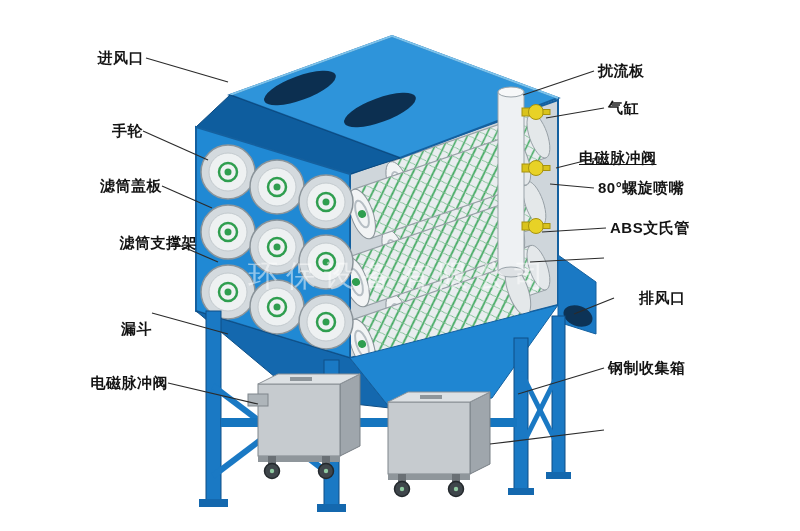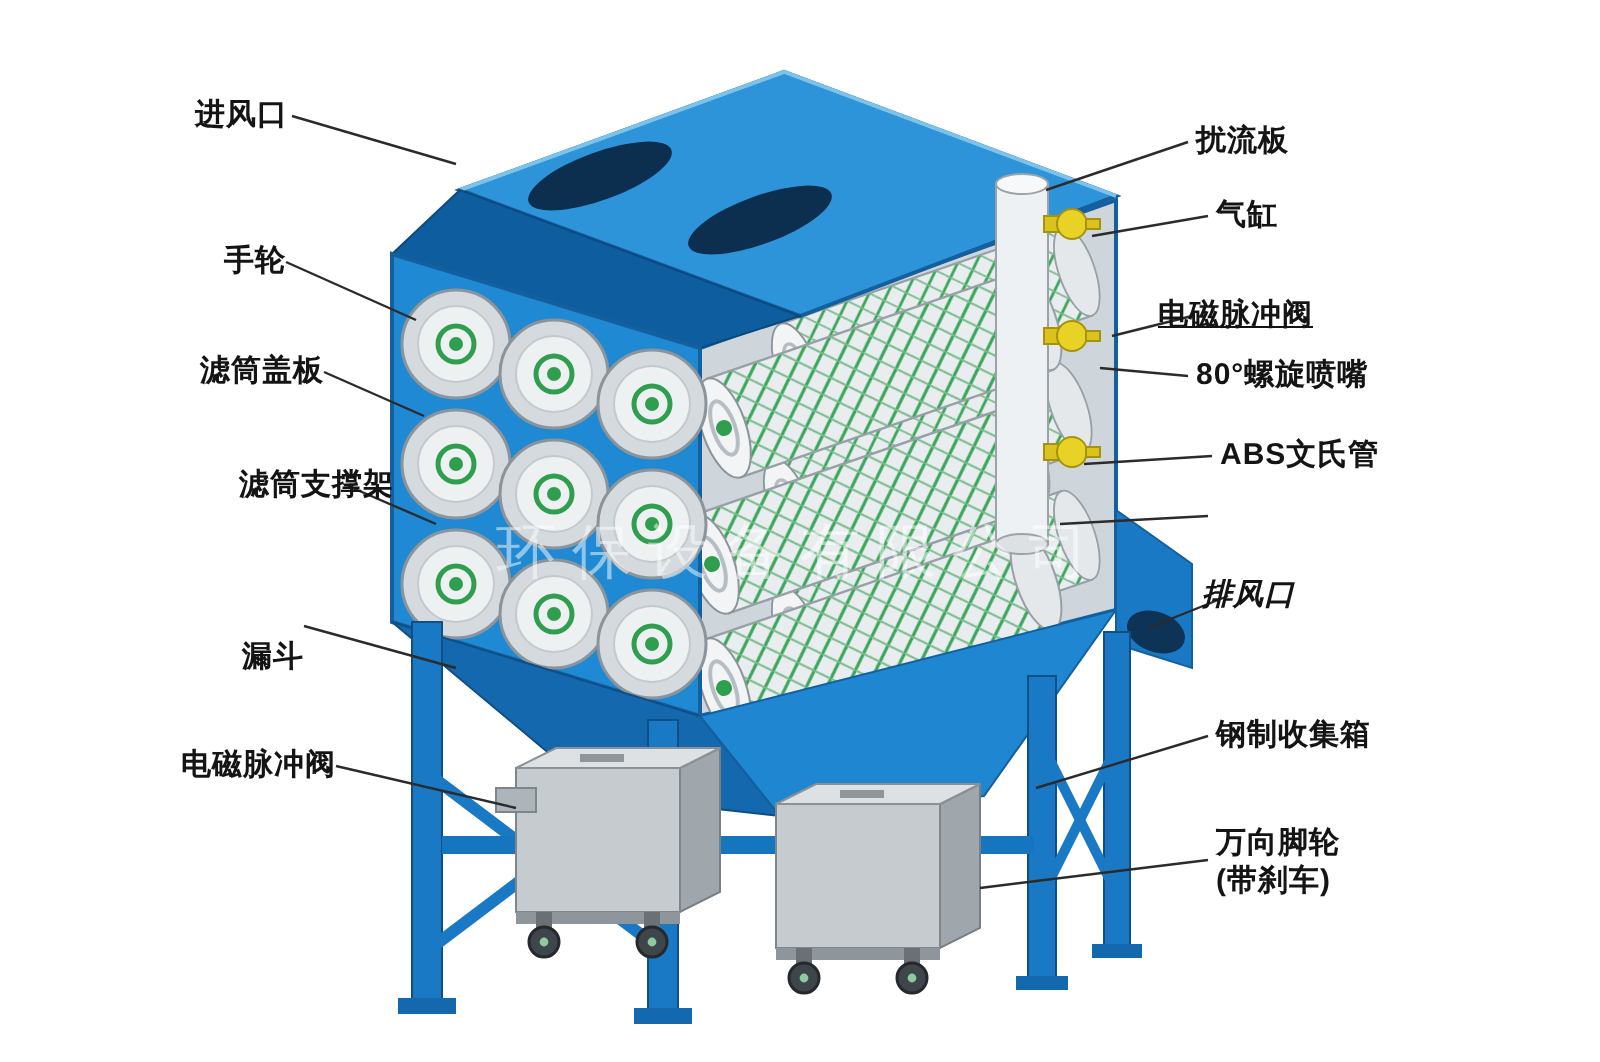--- a/index.html
+++ b/index.html
@@ -173,20 +173,16 @@
   <div class="lbl lbl-left" style="right:638px;top:176px;">滤筒盖板</div>
   <div class="lbl lbl-left" style="right:603px;top:233px;">滤筒支撑架</div>
   <div class="lbl lbl-left" style="right:648px;top:319px;">漏斗</div>
   <div class="lbl lbl-left" style="right:632px;top:373px;">电磁脉冲阀</div>
 
   <div class="lbl" style="left:598px;top:61px;">扰流板</div>
   <div class="lbl" style="left:608px;top:98px;">气缸</div>
   <div class="lbl" style="left:579px;top:148px;text-decoration:underline;">电磁脉冲阀</div>
   <div class="lbl" style="left:598px;top:178px;">80°螺旋喷嘴</div>
   <div class="lbl" style="left:610px;top:218px;">ABS文氏管</div>
-  <div class="lbl" style="left:601px;top:288px;font-style:italic;">排风口</div>
+  <div class="lbl" style="left:639px;top:288px;">排风口</div>
   <div class="lbl" style="left:608px;top:358px;">钢制收集箱</div>
-  <div class="lbl lbl-2line" style="left:608px;top:412px;">
-    <span>万向脚轮</span>
-    <span>(带刹车)</span>
-  </div>
 
 </div>
 
 </body></html>

